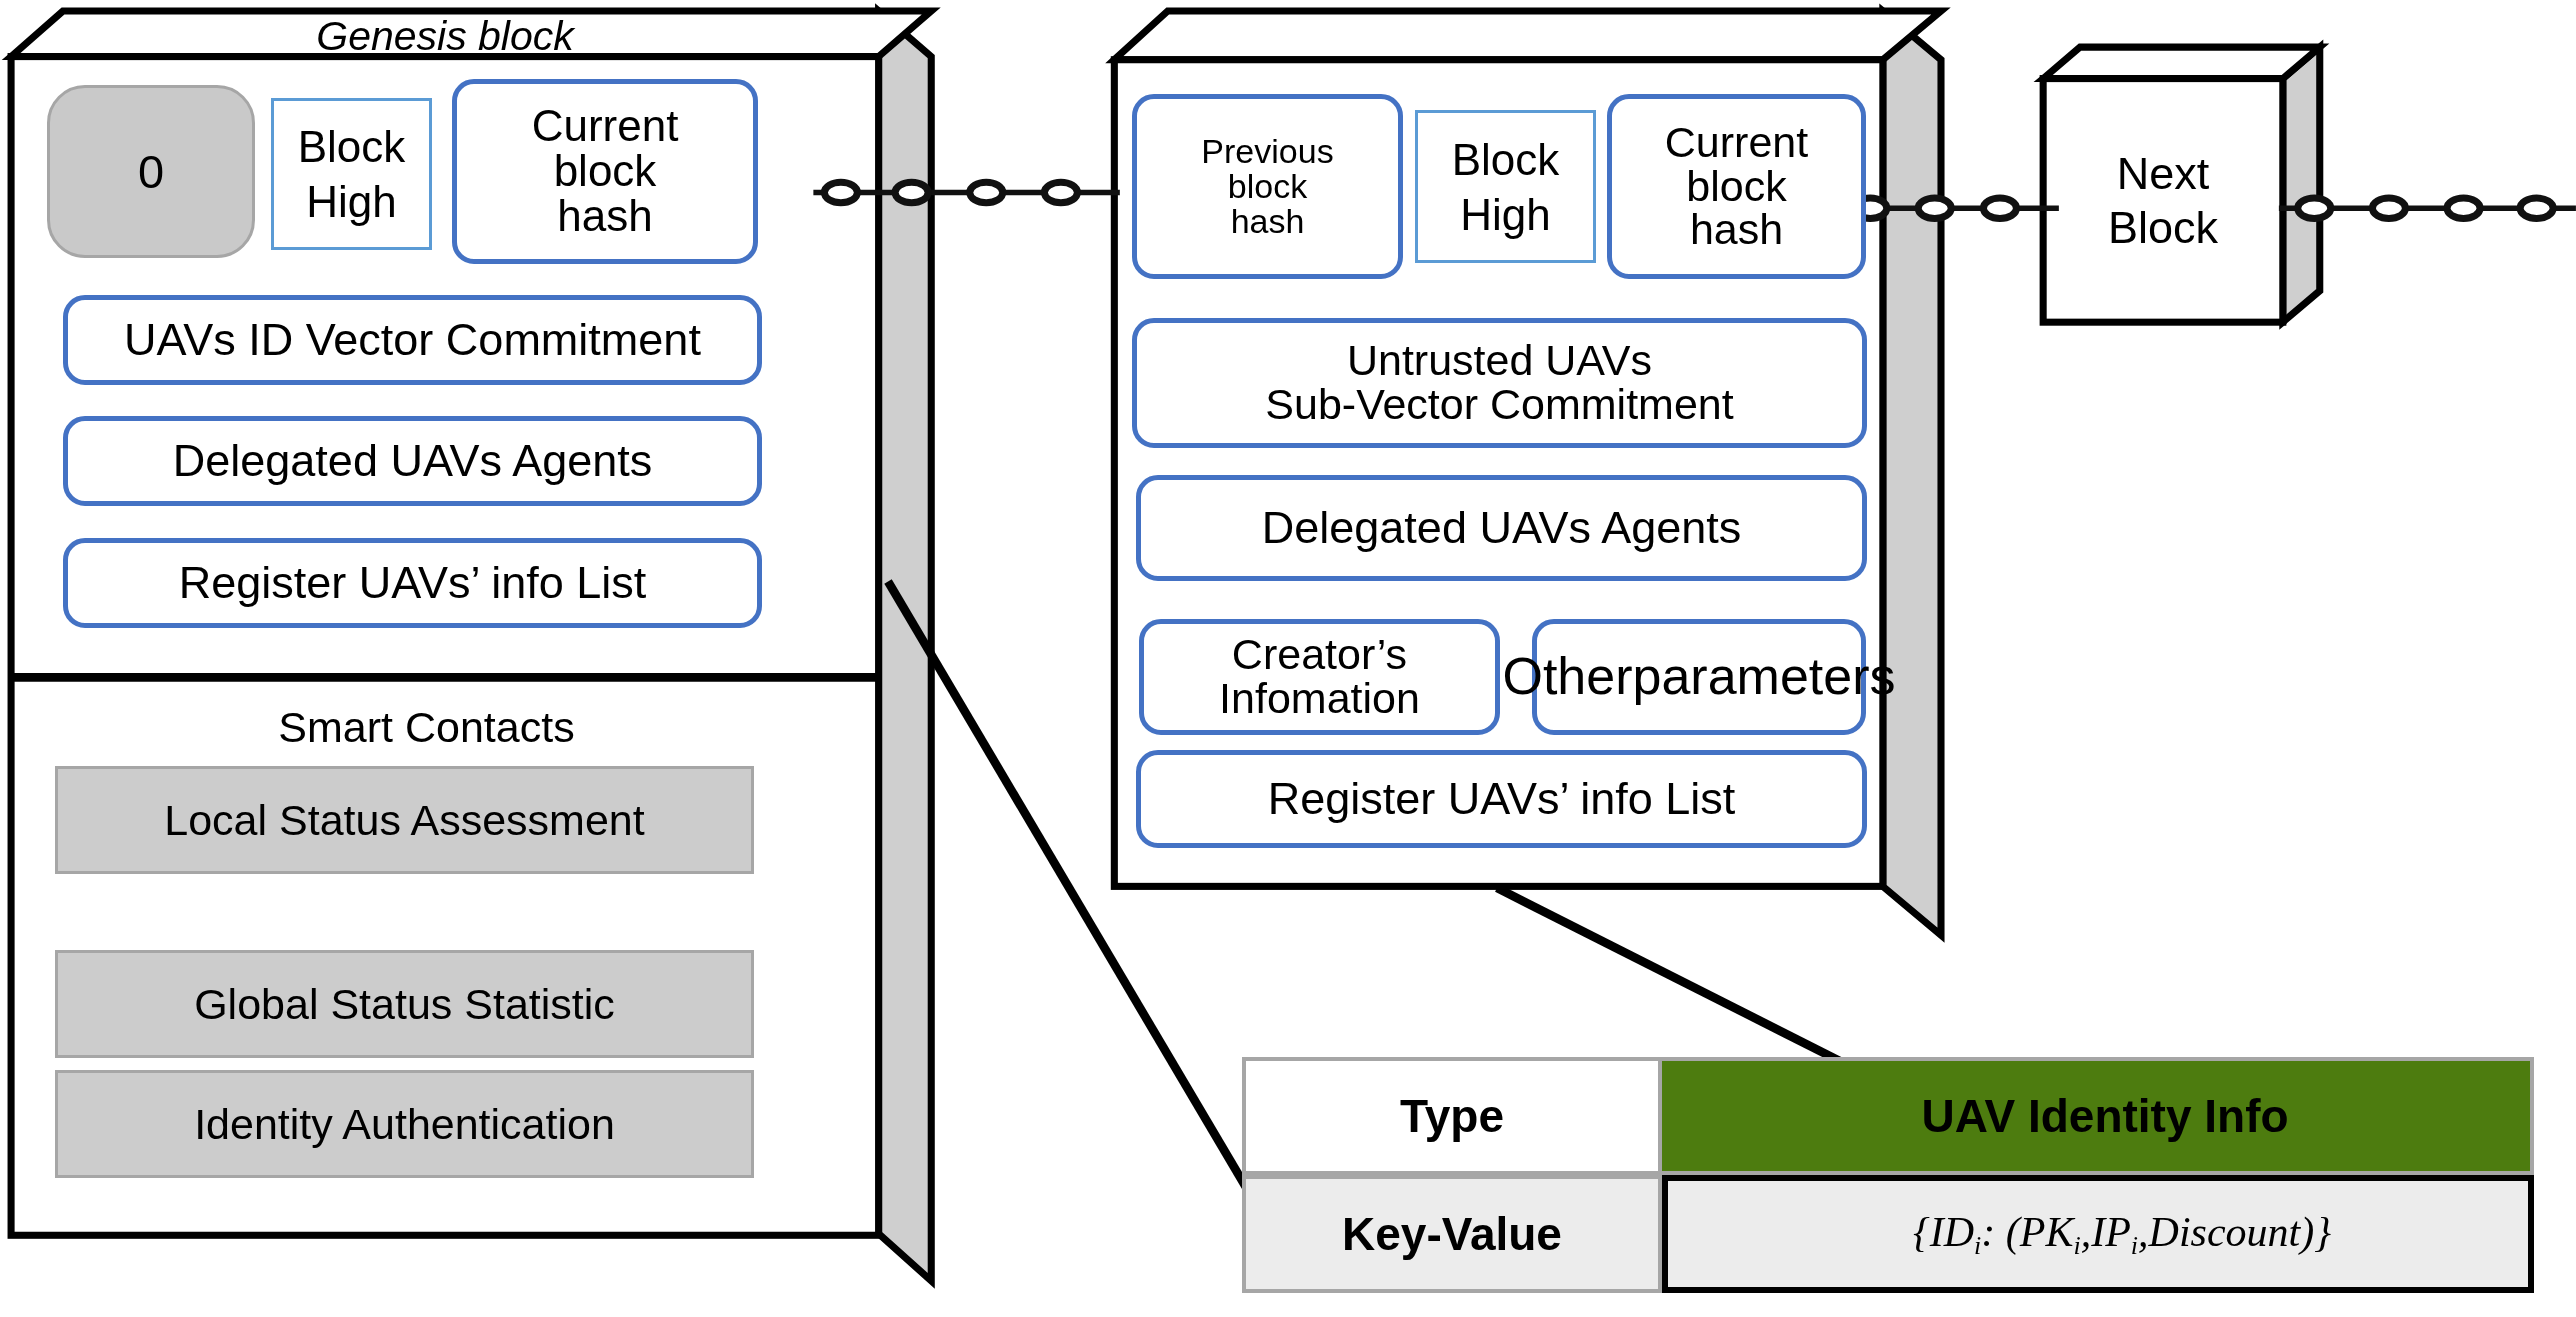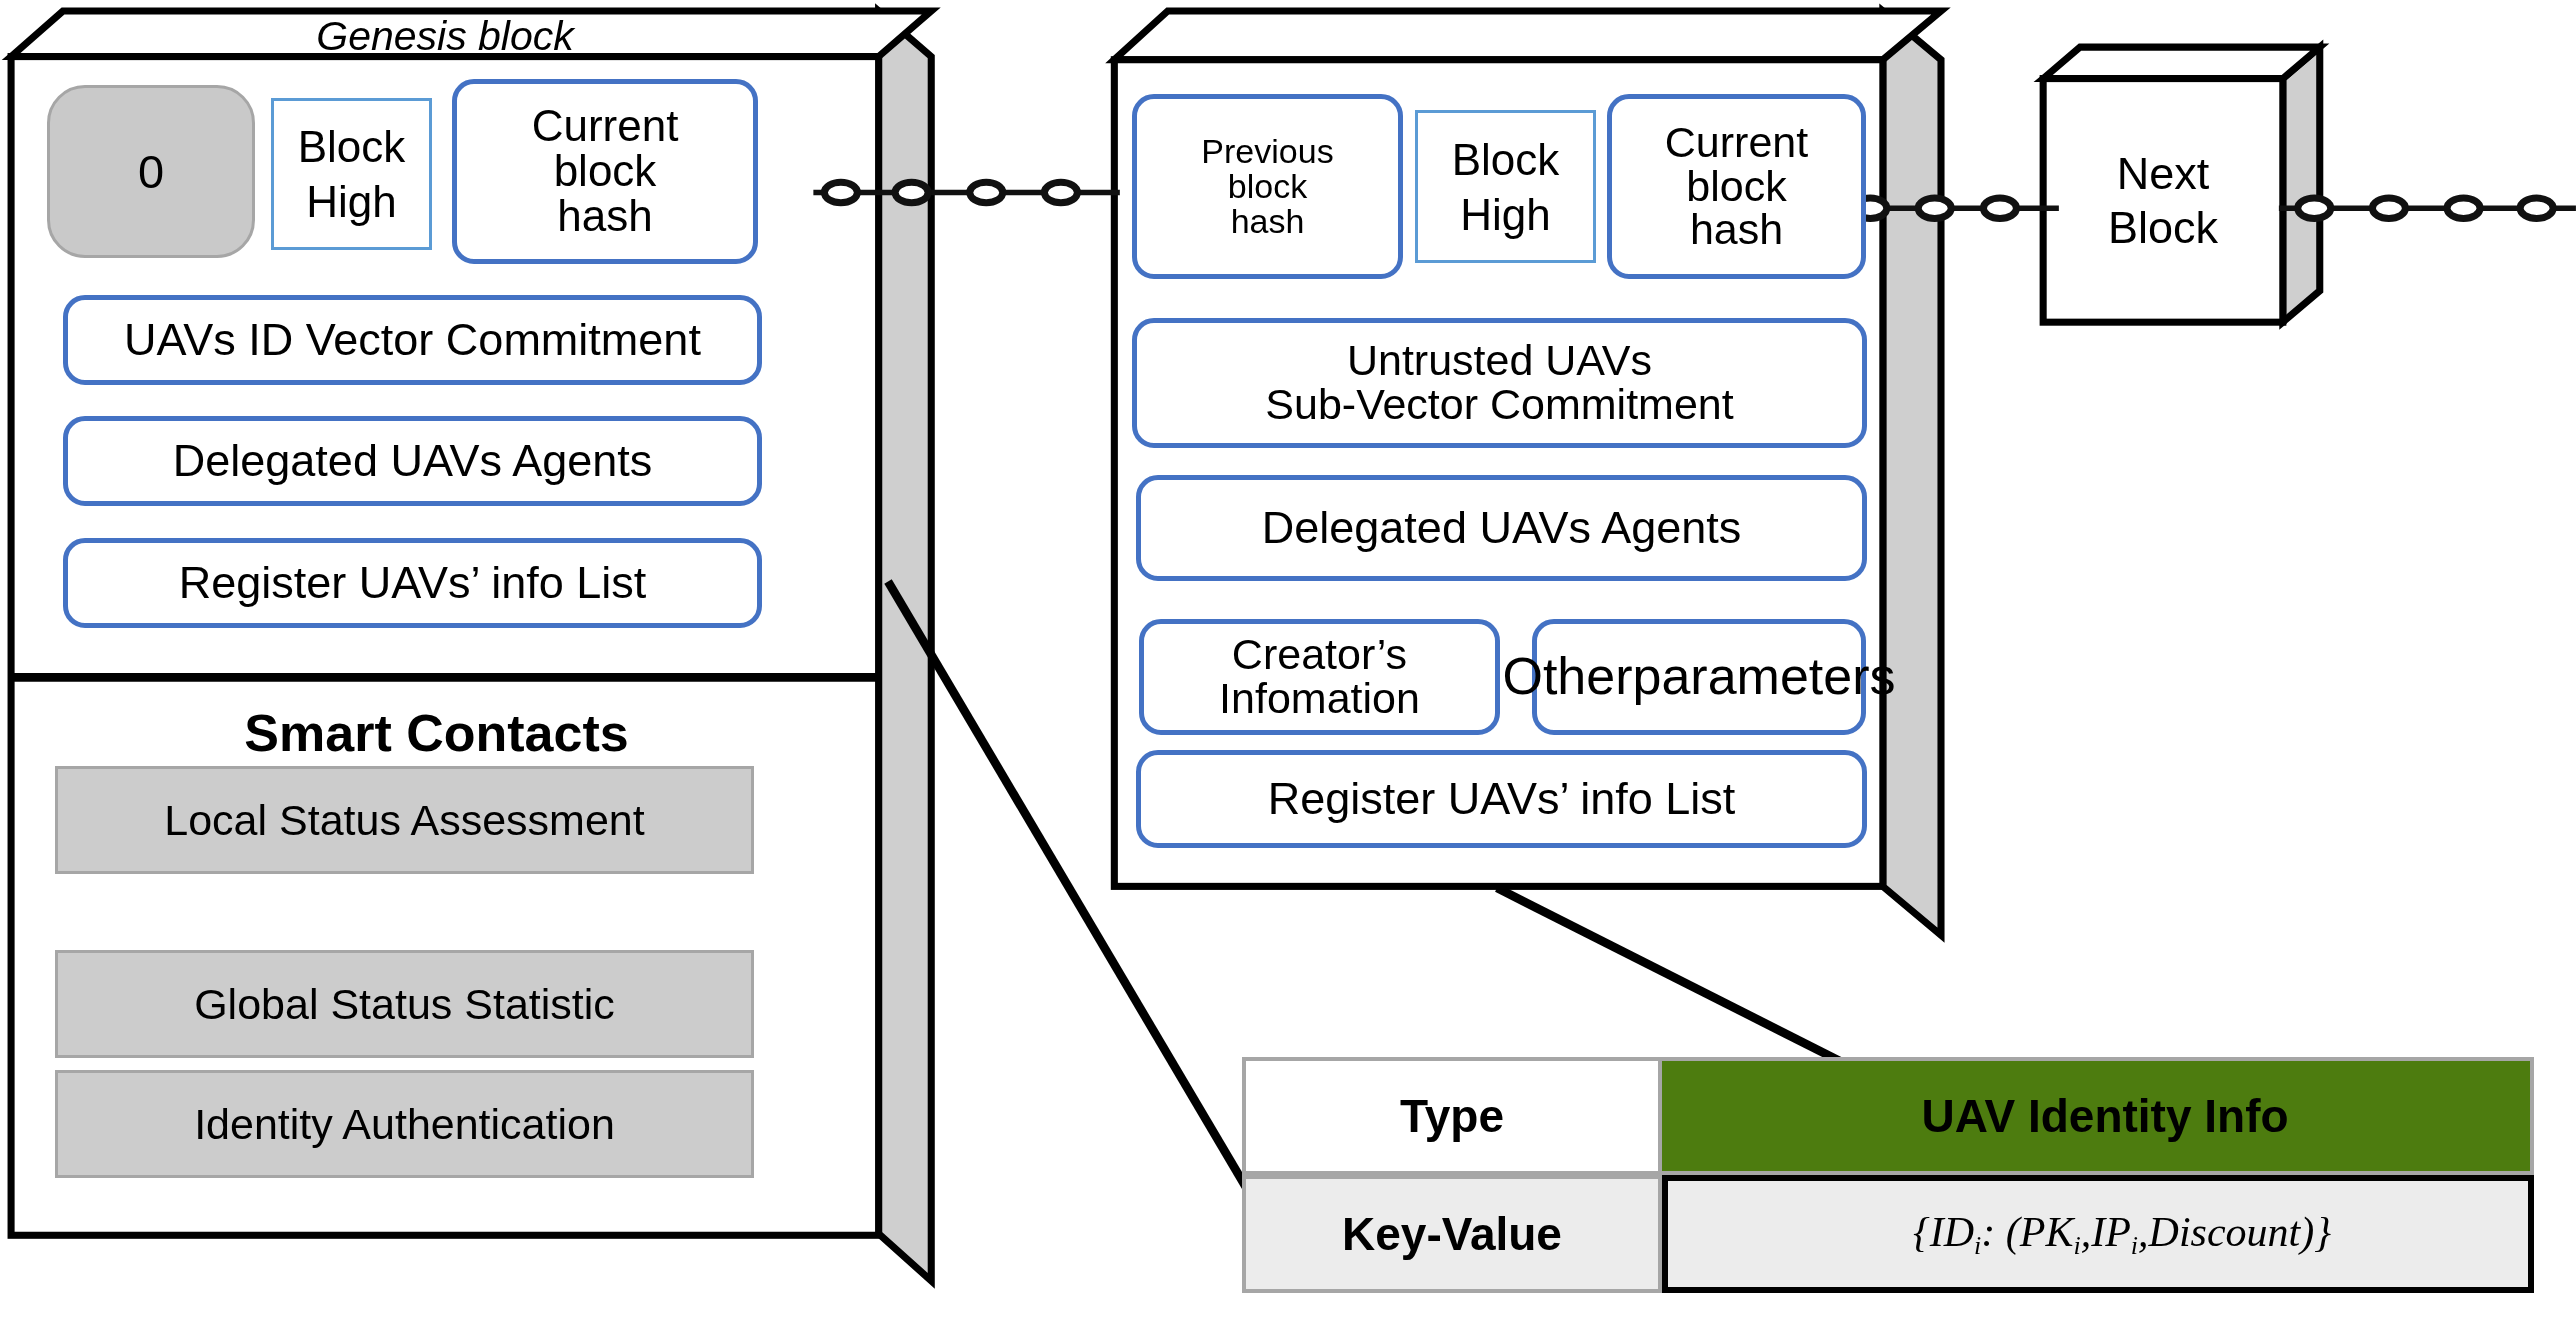--- a/index.html
+++ b/index.html
@@ -141,21 +141,21 @@
     <span>block</span>
     <span>hash</span>
   </div>
 
   <div class="rbox" style="left:63px;top:295px;width:699px;height:90px;font-size:45px;">UAVs ID Vector Commitment</div>
 
   <div class="rbox" style="left:63px;top:416px;width:699px;height:90px;font-size:45px;">Delegated UAVs Agents</div>
 
   <div class="rbox" style="left:63px;top:538px;width:699px;height:90px;font-size:45px;">Register UAVs’ info List</div>
 
-  <div class="plain-label" style="left:20px;top:703px;width:833px;font-size:52px;font-weight:bold;">Smart Contacts</div>
+  <div class="plain-label" style="left:10px;top:703px;width:833px;font-size:43px;">Smart Contacts</div>
 
   <div class="greybox" style="left:55px;top:766px;width:699px;height:108px;font-size:43px;">Local Status Assessment</div>
 
   <div class="greybox" style="left:55px;top:950px;width:699px;height:108px;font-size:43px;">Global Status  Statistic</div>
 
   <div class="greybox" style="left:55px;top:1070px;width:699px;height:108px;font-size:43px;">Identity Authentication</div>
 
   <div class="blk-title" style="left:1114px;top:14px;width:769px;font-size:41px;"></div>
 
   <div class="rbox" style="left:1132px;top:94px;width:271px;height:185px;font-size:34px;flex-direction:column;">

